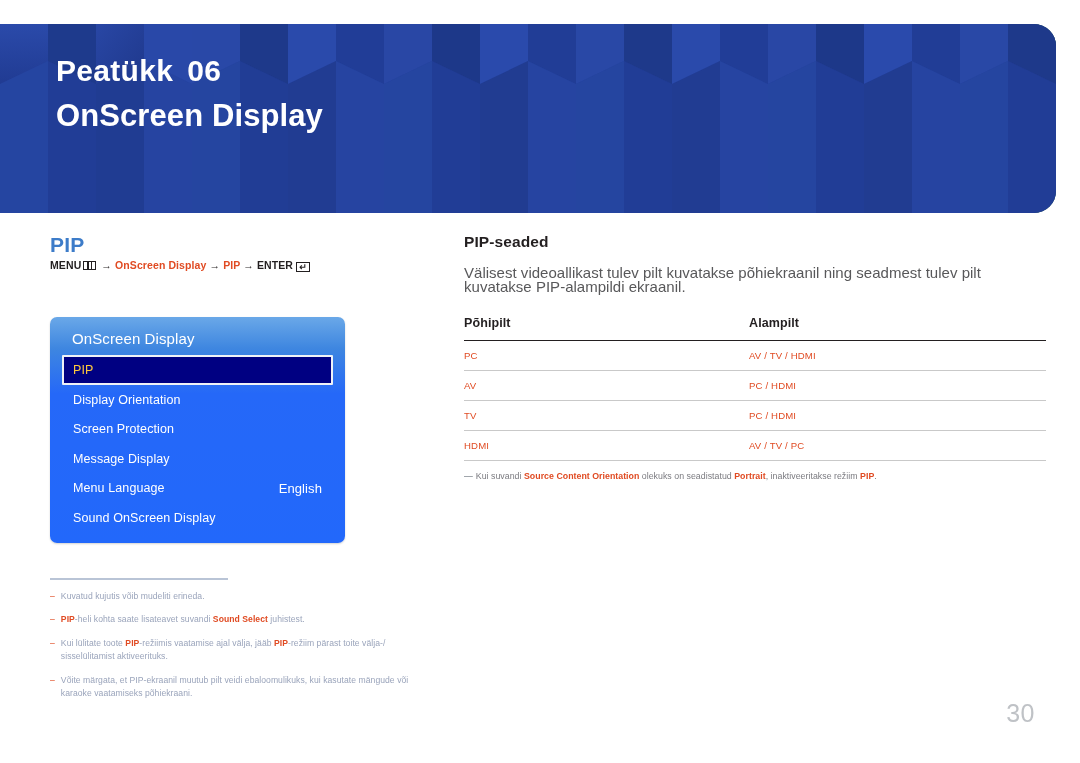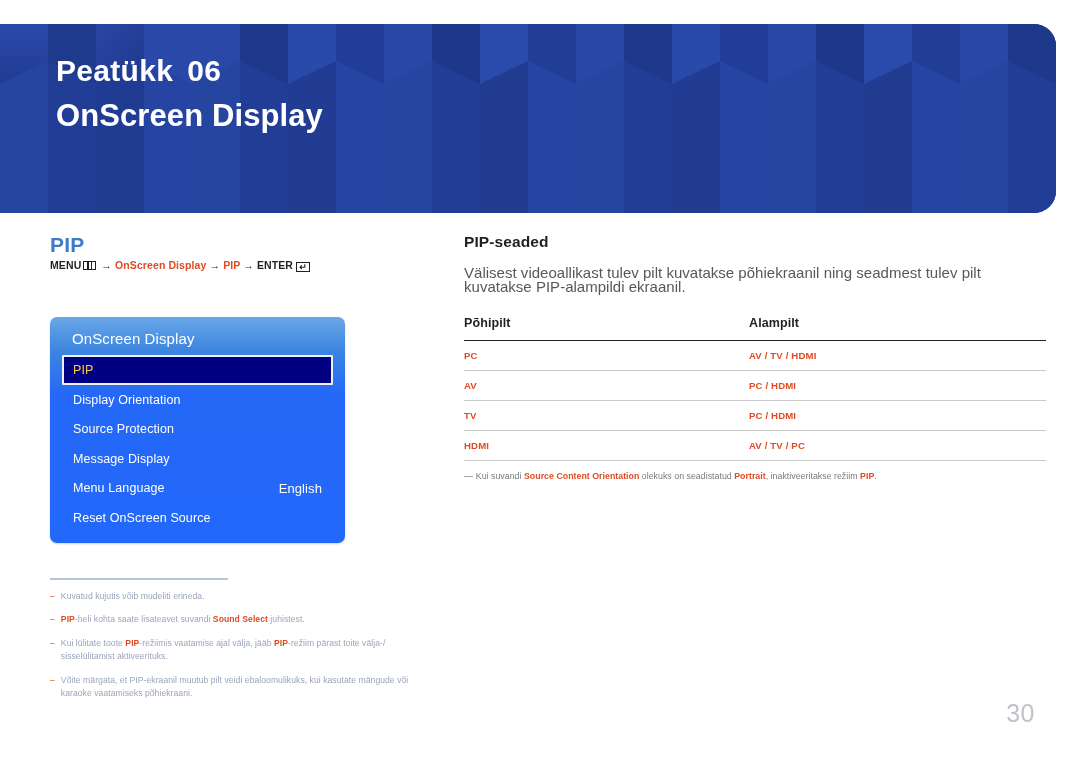--- a/index.html
+++ b/index.html
@@ -225,21 +225,21 @@
     font-size: 12.5px;
     font-weight: bold;
     color: #231f20;
     padding: 0 0 10px 0;
     letter-spacing: 0.1px;
     margin-left: 20px;
   }
   .pip-table thead tr { border-bottom: 1.6px solid #231f20; }
   .pip-table td {
     font-size: 9.6px;
-    font-weight: bold;
+    font-weight: normal;
     color: #e04b23;
     padding: 9px 0 9px 0;
     border-bottom: 1px solid #c9c9c9;
     letter-spacing: 0.15px;
   }
   .pip-table .col-main { width: 285px; }
   .table-note {
     margin-top: 9px;
     display: flex;
     font-size: 8.8px;
@@ -368,33 +368,33 @@
   <div class="osd-list">
     <div class="osd-row selected">
       <span class="osd-label">PIP</span>
       <span class="osd-value"></span>
     </div>
     <div class="osd-row">
       <span class="osd-label">Display Orientation</span>
       <span class="osd-value"></span>
     </div>
     <div class="osd-row">
-      <span class="osd-label">Source Protection</span>
+      <span class="osd-label">Screen Protection</span>
       <span class="osd-value"></span>
     </div>
     <div class="osd-row">
       <span class="osd-label">Message Display</span>
       <span class="osd-value"></span>
     </div>
     <div class="osd-row">
       <span class="osd-label">Menu Language</span>
       <span class="osd-value">English</span>
     </div>
     <div class="osd-row">
-      <span class="osd-label">Reset OnScreen Source</span>
+      <span class="osd-label">Sound OnScreen Display</span>
       <span class="osd-value"></span>
     </div>
   </div>
 </div>
 
 <div class="footnotes">
   <div class="footnote-rule"></div>
 
   <div class="fn">
     <span class="fn-dash">–</span>

